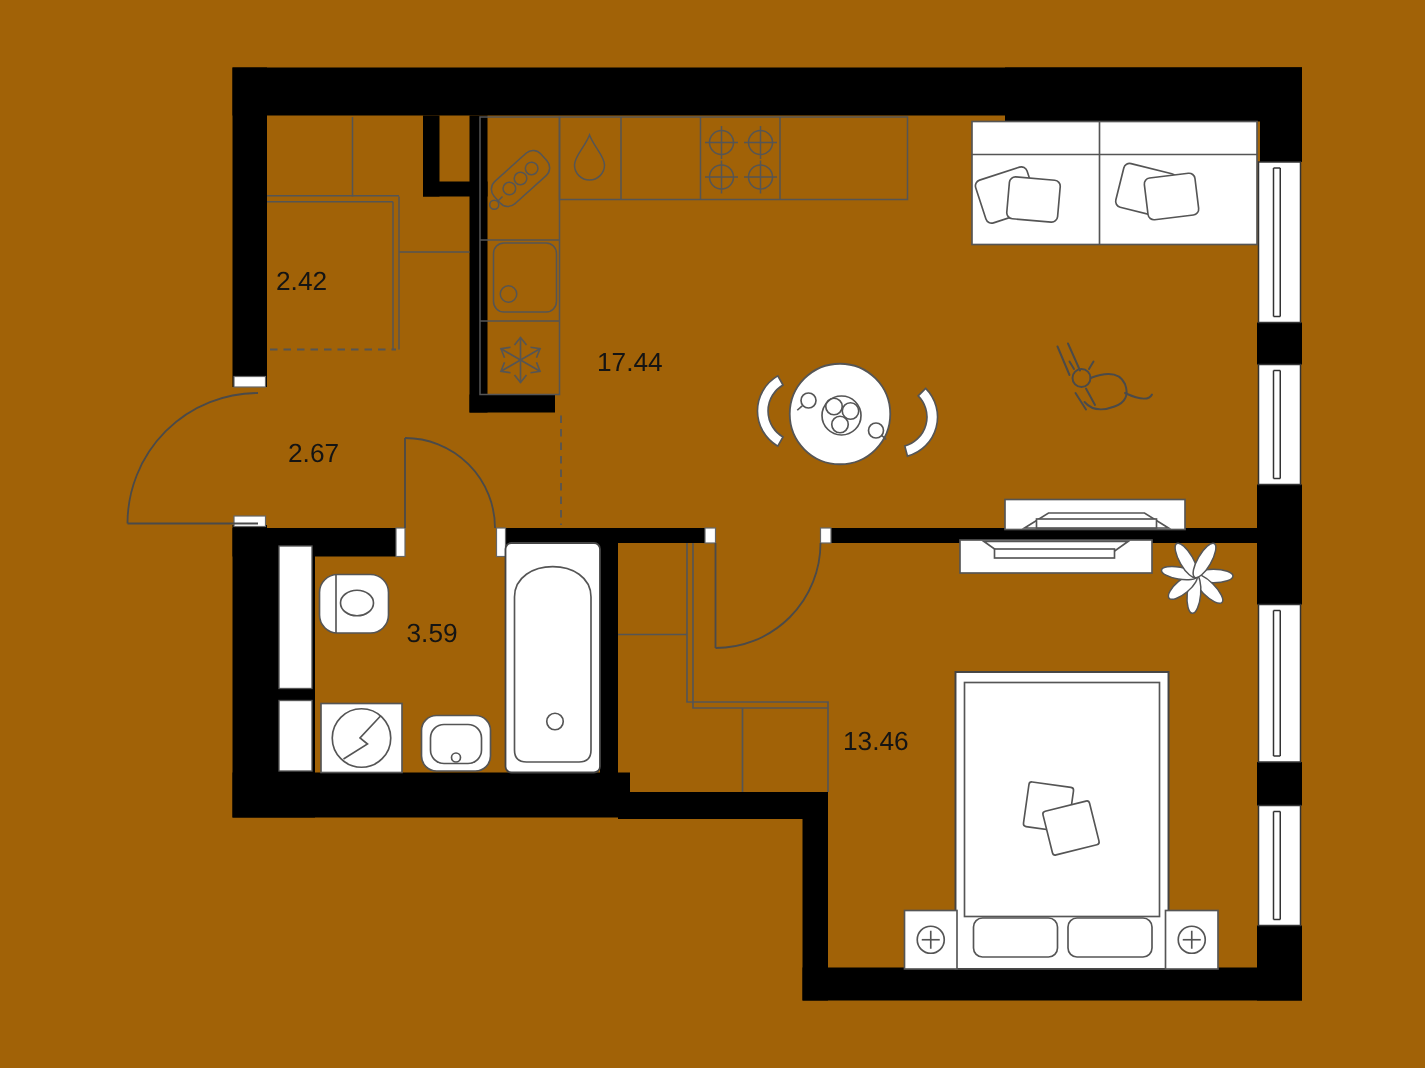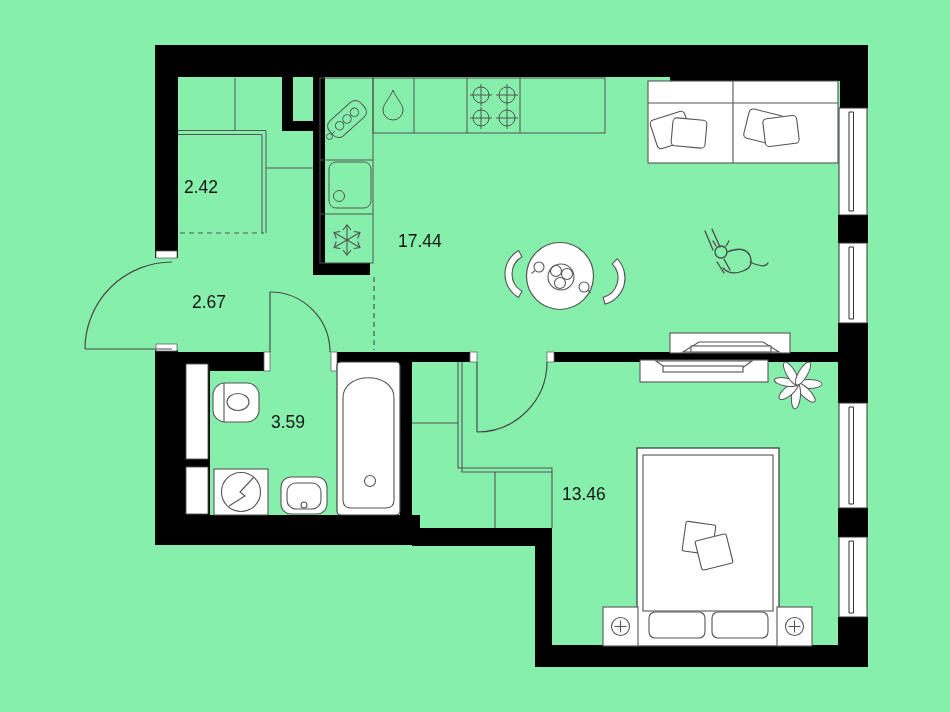--- a/index.html
+++ b/index.html
@@ -1,16 +1,16 @@
 <!DOCTYPE html>
 <html><head>
 <meta charset="utf-8">
 <style>
   html,body{margin:0;padding:0;background:#ffffff;}
-  .stage{position:relative;width:950px;height:712px;background:#86efac;overflow:hidden;
+  .stage{position:relative;width:950px;height:712px;background:#a16207;overflow:hidden;
          font-family:"Liberation Sans",sans-serif;text-decoration:underline;}
   svg{position:absolute;left:0;top:0;}
   .lbl{font-family:"Liberation Sans",sans-serif;font-size:17.5px;fill:#141414;}
 </style>
 </head>
 <body>
 
 <div class="stage">
 <svg width="950" height="712" viewBox="0 0 950 712">
 

